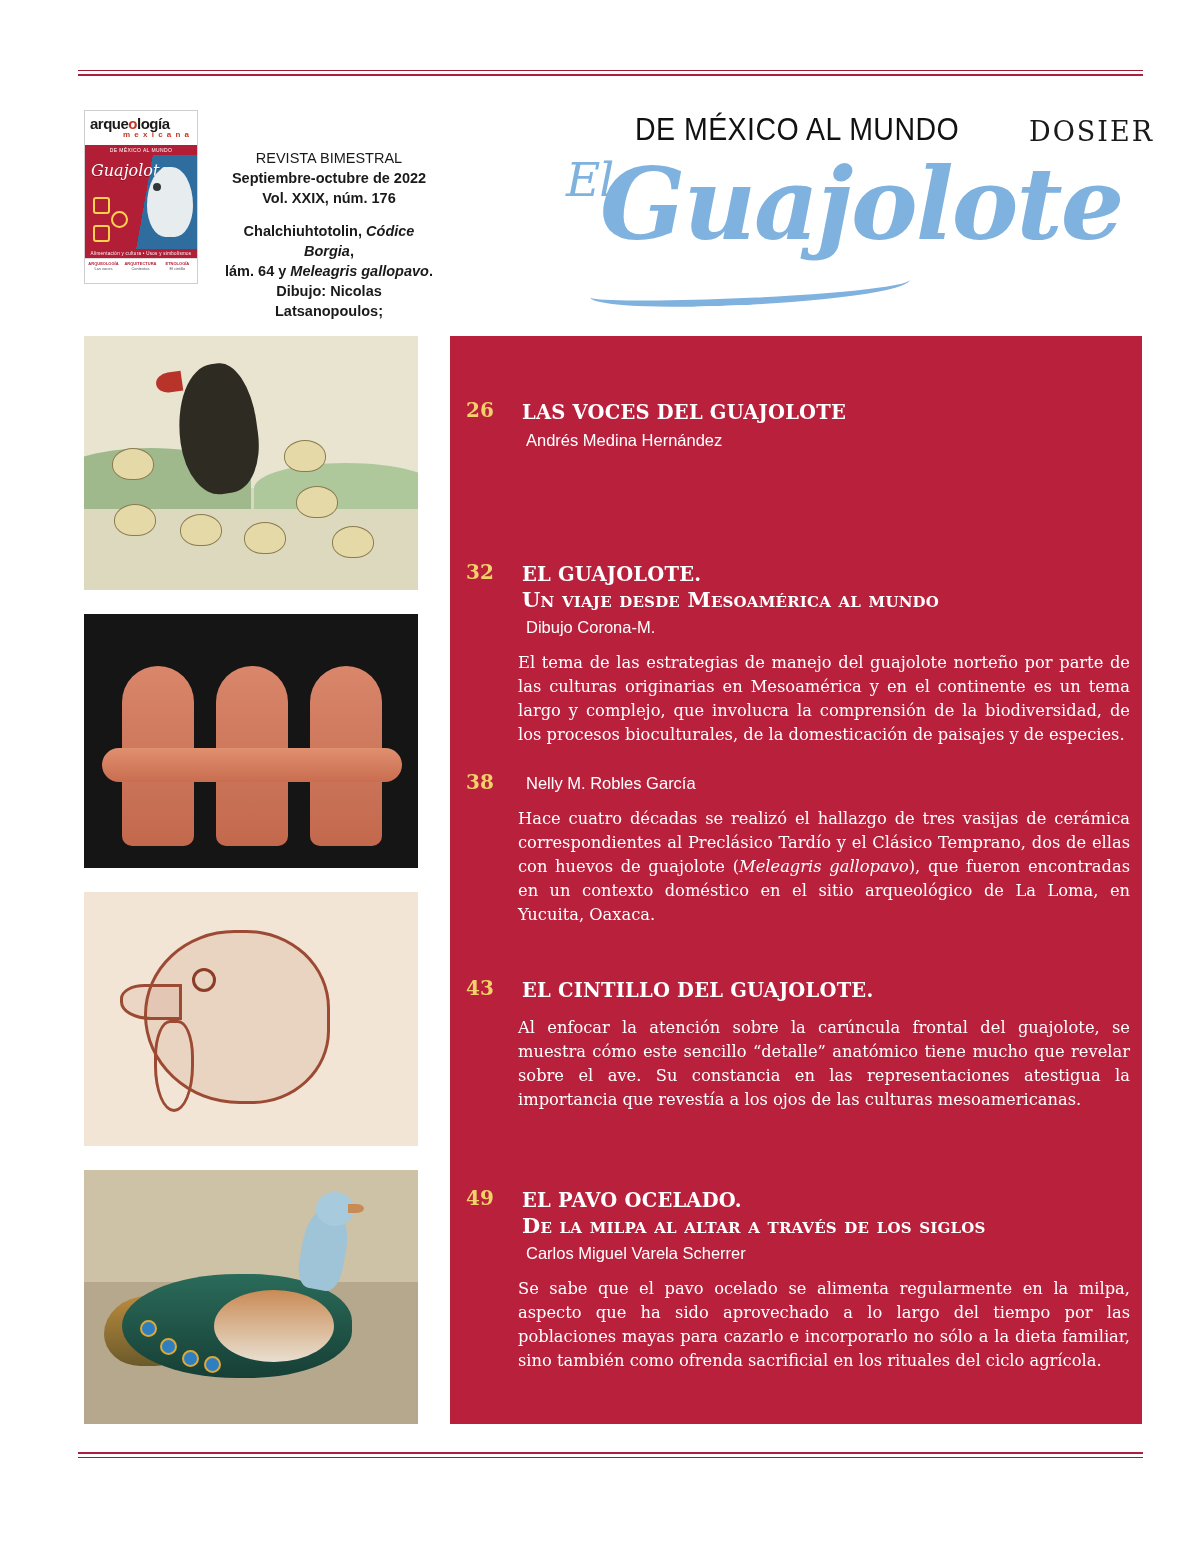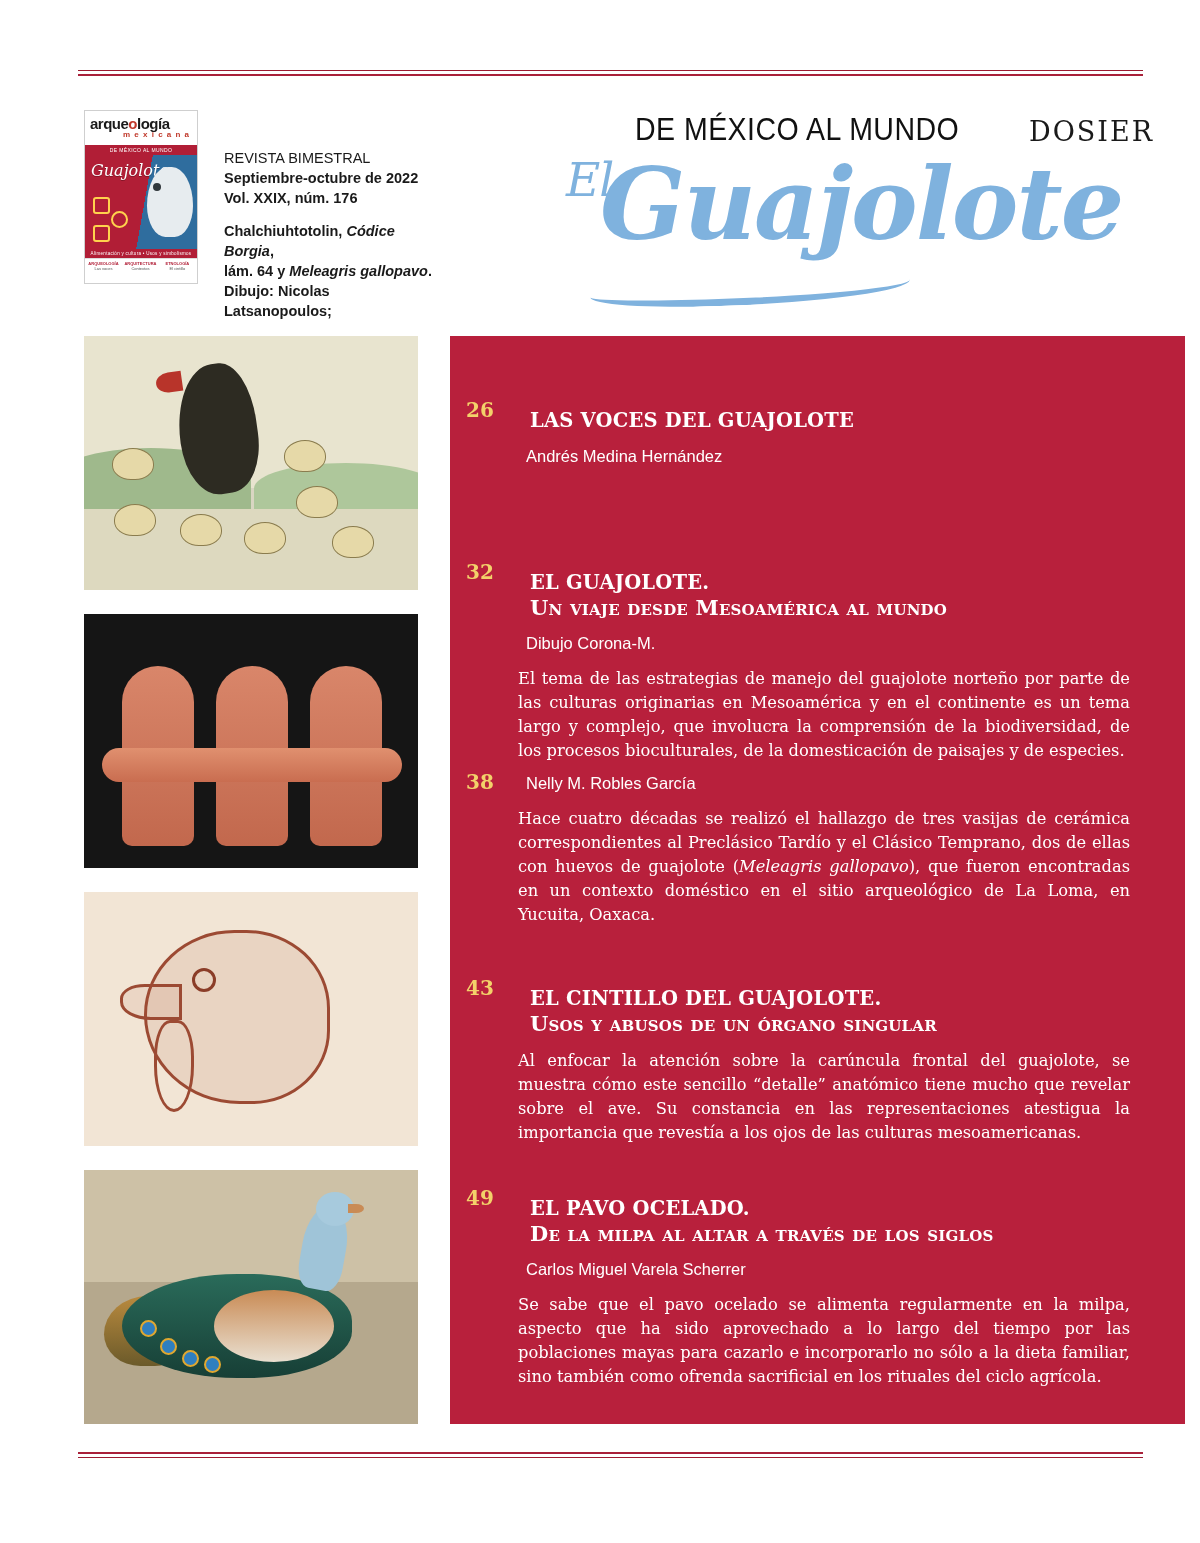--- a/index.html
+++ b/index.html
@@ -146,20 +146,21 @@
   }
 
   .masthead-meta {
     position: absolute;
     left: 224px;
     top: 148px;
     width: 210px;
     font-size: 14.5px;
     line-height: 20px;
     color: #1a1a1a;
+    text-align: center;
   }
   .masthead-meta .b { font-weight: 700; }
   .masthead-meta .it { font-style: italic; }
   .masthead-meta p { margin: 0; }
   .masthead-meta .blk2 { margin-top: 13px; font-weight: bold; }
 
   .head-right {
     position: absolute;
     left: 520px;
     top: 104px;
@@ -343,39 +344,38 @@
   }
 
   
   .panel {
     position: absolute;
     left: 450px;
     top: 336px;
     width: 692px;
     height: 1088px;
     background: #b8203c;
-    padding-left: 43px;
   }
   .entry {
     position: absolute;
     left: 68px;
     width: 612px;
     color: #ffffff;
   }
   .entry .pg {
     position: absolute;
     left: -52px;
     top: 2px;
     font-family: "DejaVu Serif", serif;
     font-weight: 700;
     font-size: 20px;
     color: #f3d16a;
   }
   .entry h3 {
-    margin: 12px;
+    margin: 4px;
     font-family: "DejaVu Serif", serif;
     font-weight: 700;
     font-size: 19.5px;
     line-height: 25px;
     letter-spacing: .2px;
     color: #ffffff;
   }
   .entry h3 .l2 {
     display: block;
     font-variant: small-caps;
@@ -517,21 +517,21 @@
     </div>
 
     <div class="entry" id="entry-3">
       <div class="pg">38</div>
       <p class="author">Nelly M. Robles García</p>
       <p class="blurb"><span>Hace cuatro décadas se realizó el hallazgo de tres vasijas de cerámica correspondientes al Preclásico Tardío y el Clásico Temprano, dos de ellas con huevos de guajolote (</span><i>Meleagris gallopavo</i><span>), que fueron encontradas en un contexto doméstico en el sitio arqueológico de La Loma, en Yucuita, Oaxaca.</span></p>
     </div>
 
     <div class="entry" id="entry-4">
       <div class="pg">43</div>
-      <h3><span>EL CINTILLO DEL GUAJOLOTE.</span><span class="l2">Usos y abusos de un órgano singular</span></h3>
+      <h3><span>EL CINTILLO DEL GUAJOLOTE.</span></h3>
       <p class="blurb">Al enfocar la atención sobre la carúncula frontal del guajolote, se muestra cómo este sencillo “detalle” anatómico tiene mucho que revelar sobre el ave. Su constancia en las representaciones atestigua la importancia que revestía a los ojos de las culturas mesoamericanas.</p>
     </div>
 
     <div class="entry" id="entry-5">
       <div class="pg">49</div>
       <h3><span>EL PAVO OCELADO.</span><span class="l2">De la milpa al altar a través de los siglos</span></h3>
       <p class="author">Carlos Miguel Varela Scherrer</p>
       <p class="blurb">Se sabe que el pavo ocelado se alimenta regularmente en la milpa, aspecto que ha sido aprovechado a lo largo del tiempo por las poblaciones mayas para cazarlo e incorporarlo no sólo a la dieta familiar, sino también como ofrenda sacrificial en los rituales del ciclo agrícola.</p>
     </div>
 

